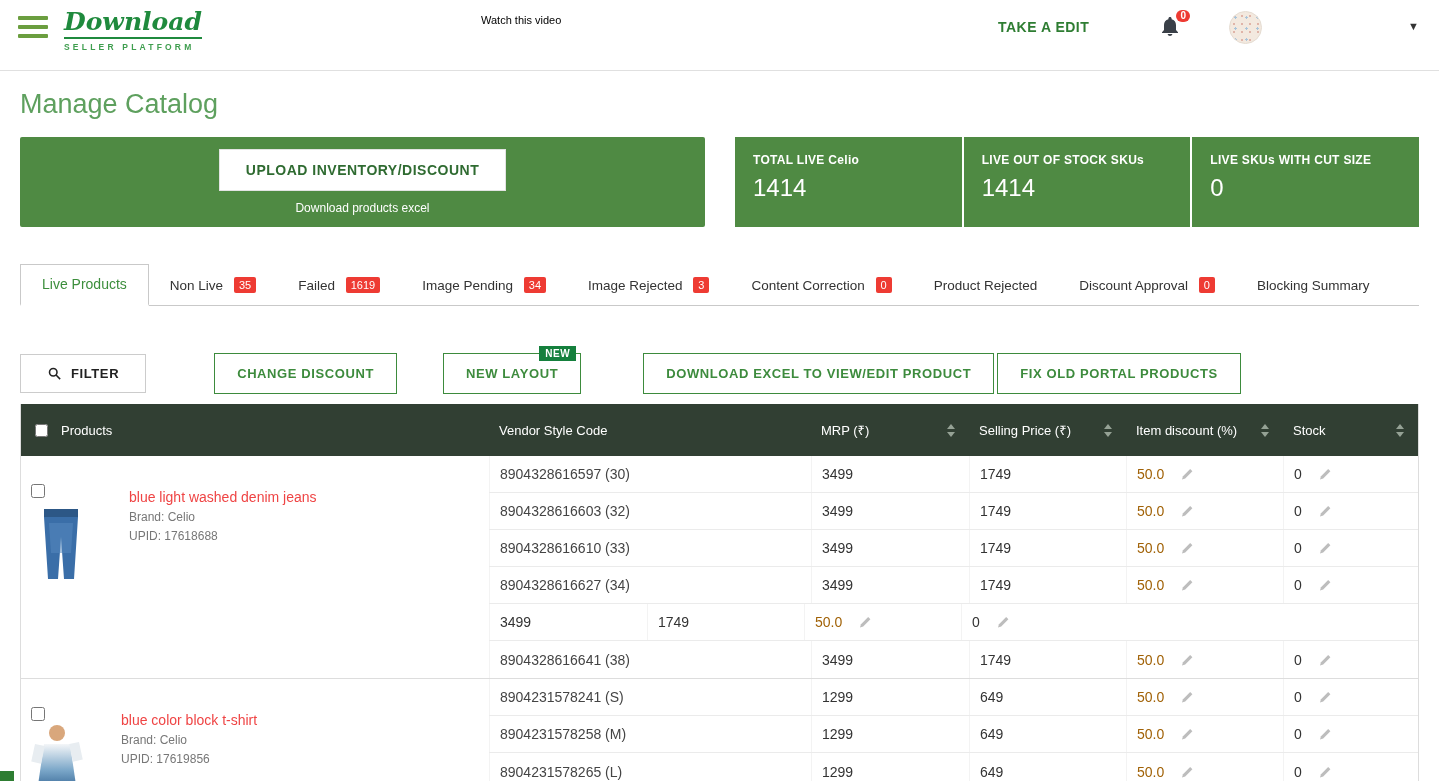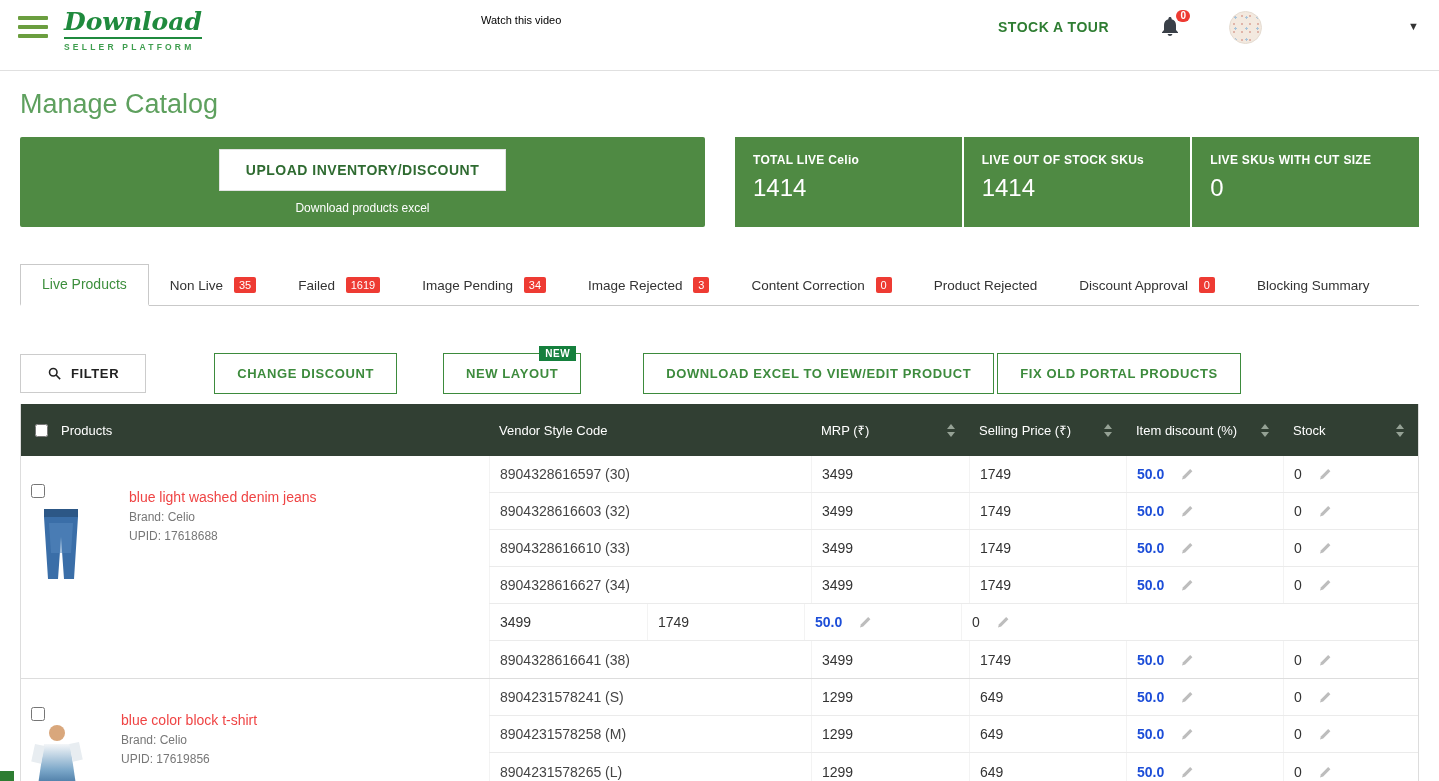--- a/index.html
+++ b/index.html
@@ -106,41 +106,41 @@
   .p-name { font-size:14px; color:#ef4444; }
   .p-meta { font-size:12px; color:#777; margin-top:5px; }
 
   .sku-rows { flex:1; display:flex; flex-direction:column; }
   .sku-row { display:flex; align-items:center; height:37px; border-bottom:1px solid #ebebeb; font-size:14px; color:#333; }
   .sku-row:last-child { border-bottom:none; }
   .cell { padding-left:10px; height:100%; display:flex; align-items:center; }
   .c-code { width:322px; border-left:1px solid #f3f3f3; color:#444; }
   .c-mrp { width:158px; border-left:1px solid #f3f3f3; }
   .c-price { width:157px; border-left:1px solid #f3f3f3; }
-  .c-disc { width:157px; border-left:1px solid #f3f3f3; color:#1d4ed8;font-weight:bold; }
+  .c-disc { width:157px; border-left:1px solid #f3f3f3; color:#a16207; }
   .c-stock { flex:1; border-left:1px solid #f3f3f3; }
   .pencil { margin-left:16px; cursor:pointer; display:inline-flex; }
 
   .corner-widget { position:absolute; left:0; bottom:0; width:14px; height:10px; background:#2e7d32; }
 </style>
 </head>
 <body>
 
 <div class="header">
   <div class="hamburger">
     <span></span>
       <span></span>
       <span></span>
   </div>
   <div class="logo">
     <div class="logo-title">Download</div>
     <div class="logo-sub">SELLER PLATFORM</div>
   </div>
   <div class="watch-video">Watch this video</div>
-  <div class="take-tour">STOCK A TOUR</div>
+  <div class="take-tour">TAKE A EDIT</div>
   <div class="bell-wrap">
     <svg width="24" height="26" viewBox="0 0 24 24">
       <path fill="#3a4048" d="M12 2c-.9 0-1.6.7-1.6 1.6v.7C7.6 5 6 7.2 6 10v5l-2 2.2V18h16v-.8L18 15v-5c0-2.8-1.6-5-4.4-5.7v-.7C13.6 2.7 12.9 2 12 2zm-2.4 17c.2 1.2 1.2 2 2.4 2s2.2-.8 2.4-2z"></path>
     </svg>
     <span class="bell-badge">0</span>
   </div>
   <div class="avatar"></div>
   <div class="caret">▼</div>
 </div>
 

